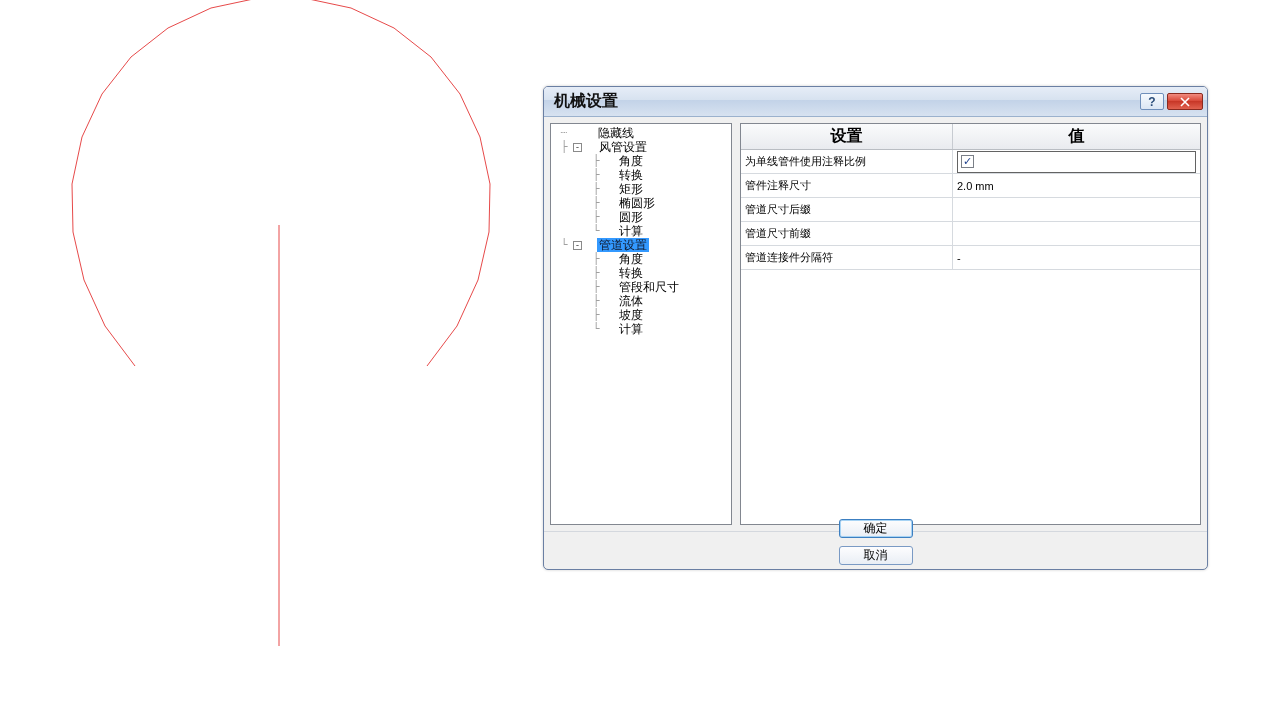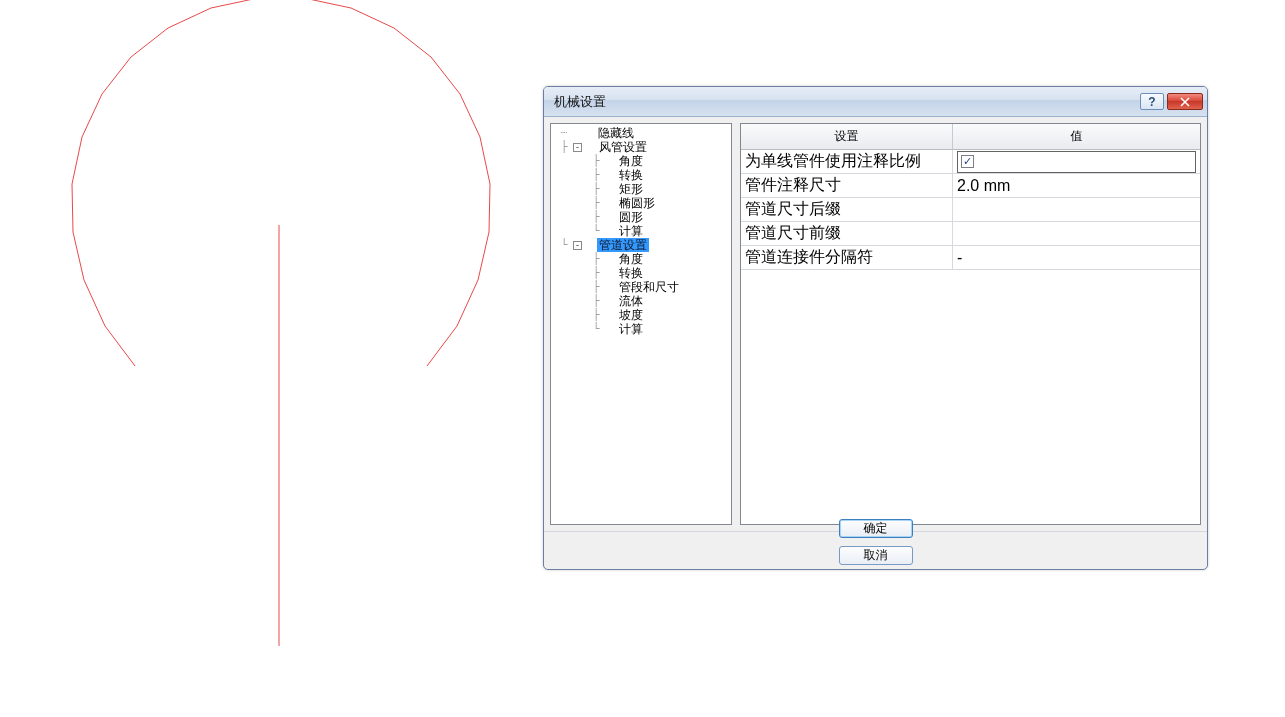--- a/index.html
+++ b/index.html
@@ -35,21 +35,22 @@
     height: 30px;
     background: linear-gradient(#e6edf7, #d7e2f0 45%, #c3d3e8 46%, #d7e2f0);
     border-bottom: 1px solid #9bb1cd;
     display: flex;
     align-items: center;
     padding: 0 4px 0 10px;
     color: #111;
   }
   .titlebar .title {
     flex: 1;
-    font-size: 13px;
+    font-size: 16px;
+    font-weight: bold;
   }
   .titlebar .win-btns {
     display: flex;
     gap: 3px;
     align-items: center;
   }
   .help-btn {
     width: 24px; height: 17px;
     border: 1px solid #6f8fbb;
     border-radius: 2px;
@@ -149,36 +150,37 @@
     display: flex;
     background: linear-gradient(#fafbfc, #e9ebef);
     border-bottom: 1px solid #b9bdc3;
     height: 26px;
     align-items: stretch;
   }
   .tbl-header .col {
     display: flex;
     align-items: center;
     justify-content: center;
-    font-size: 12px;
+    font-size: 16px;
     color: #000;
     border-right: 1px solid #c7cbd1;
+    font-weight: bold;
   }
   .col-setting { width: 212px; }
   .col-value   { flex: 1; border-right: none !important; }
 
   .tbl-body {
     flex: 1;
     overflow: auto;
   }
   .trow {
     display: flex;
     height: 24px;
     border-bottom: 1px solid #d6dadf;
-    font-size: 16px;
+    font-size: 11px;
   }
   .trow .cell {
     display: flex;
     align-items: center;
     padding: 0 4px;
     border-right: 1px solid #d6dadf;
   }
   .trow .cell.value { border-right: none; }
   .trow.hl .cell.value {
     

